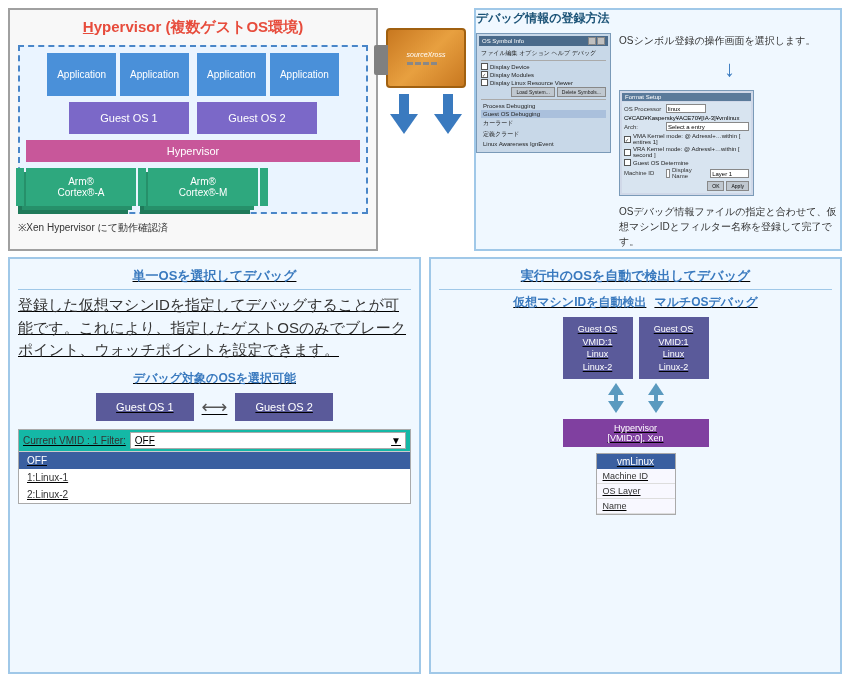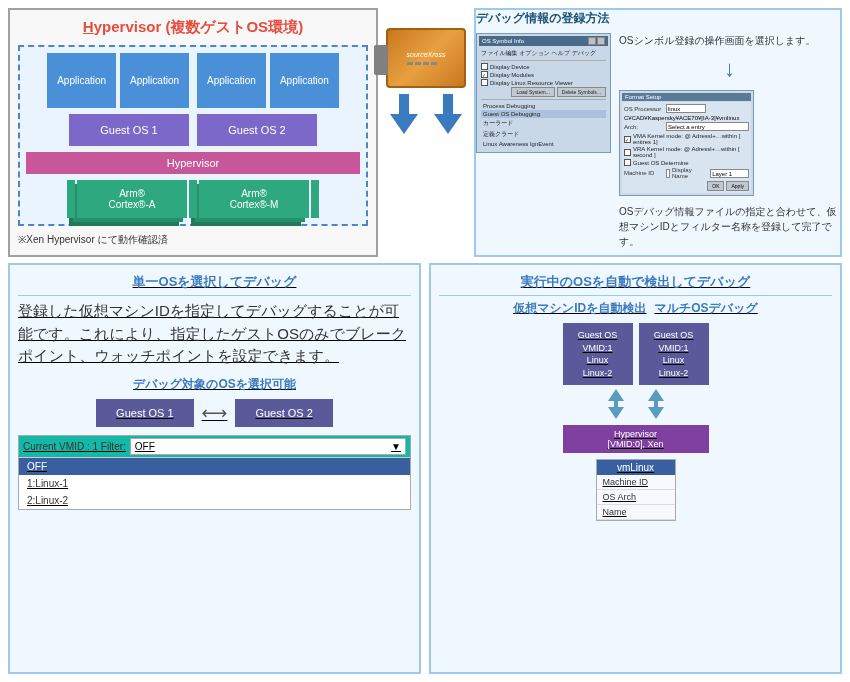--- a/index.html
+++ b/index.html
@@ -67,21 +67,21 @@
     }
 
     .app-group {
       display: flex;
       gap: 4px;
     }
 
     .app-box {
       background: #4a90d9;
       color: #fff;
-      padding: 22px 10px;
+      padding: 16px 10px;
       font-size: 10px;
       text-align: center;
       min-width: 68px;
     }
 
     .guest-os-row {
       display: flex;
       gap: 8px;
       margin-bottom: 6px;
       justify-content: center;
@@ -101,21 +101,20 @@
       color: #fff;
       text-align: center;
       padding: 5px;
       font-size: 11px;
       margin-bottom: 6px;
     }
 
     .arm-row {
       display: flex;
       gap: 12px;
-      justify-content: center;
     }
 
     .arm-box {
       background: #2ea87e;
       color: #fff;
       padding: 8px 14px;
       font-size: 10px;
       text-align: center;
       min-width: 110px;
       position: relative;
@@ -812,20 +811,20 @@
           </div>
 
           <div class="vm-hypervisor-box">
             Hypervisor<br>[VMID:0], Xen
           </div>
         </div>
 
         <div class="vmlinux-panel">
           <div class="vmlinux-header">vmLinux</div>
           <div class="vmlinux-row">Machine ID</div>
-          <div class="vmlinux-row">OS Arch</div>
+          <div class="vmlinux-row">OS Layer</div>
           <div class="vmlinux-row">Name</div>
         </div>
       </div>
     </div>
 
   </div>
 </div>
 
 </body></html>

